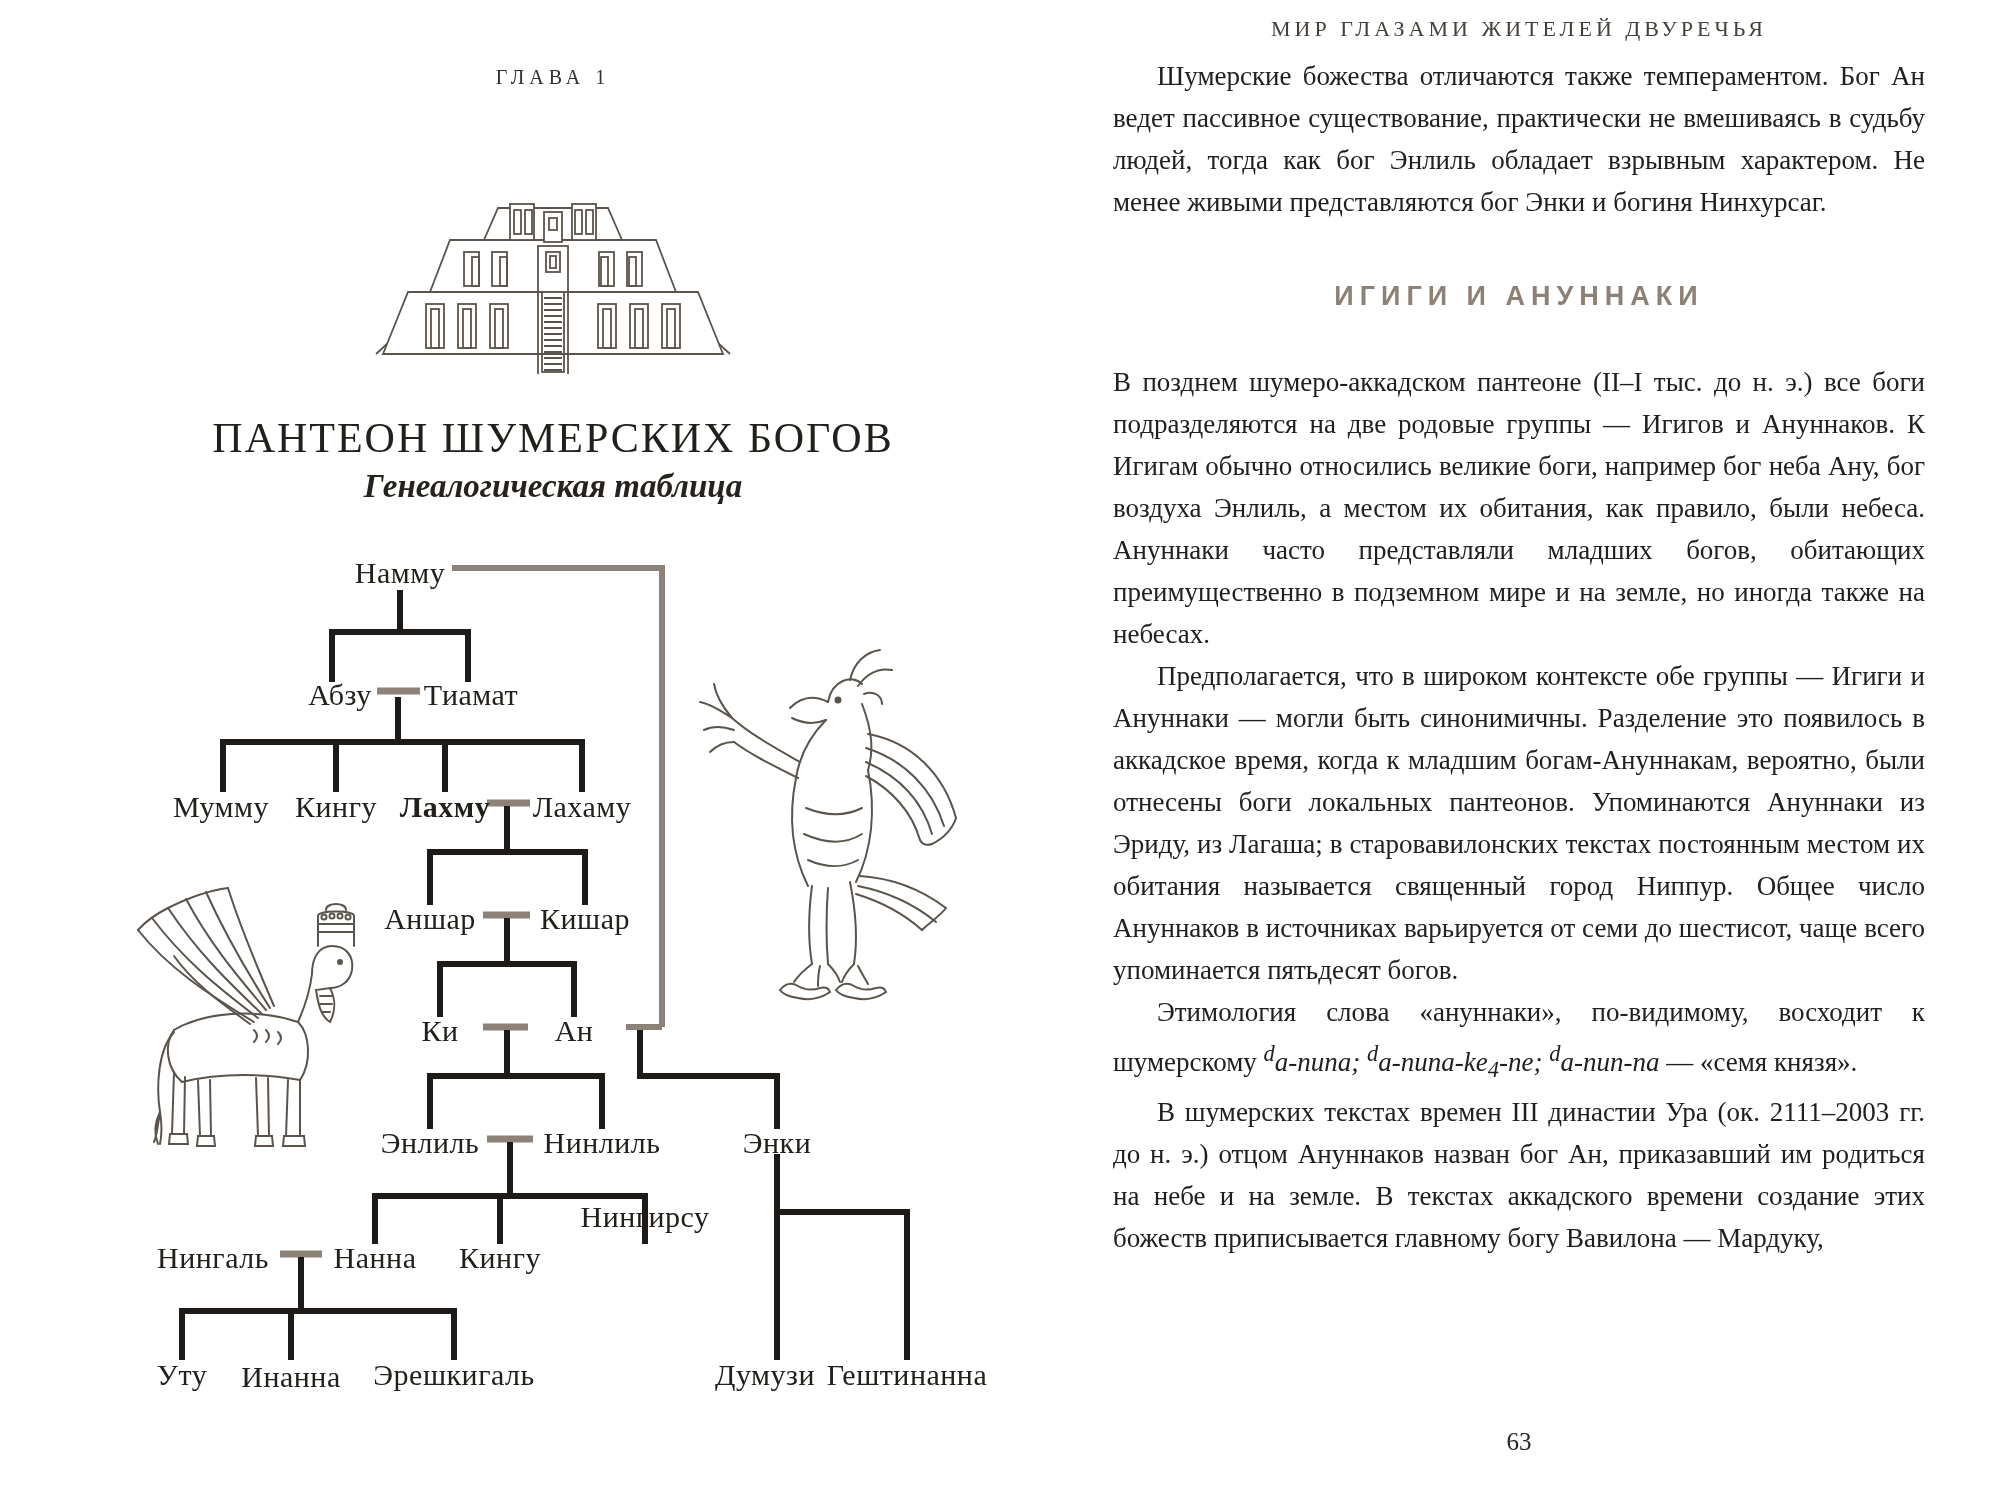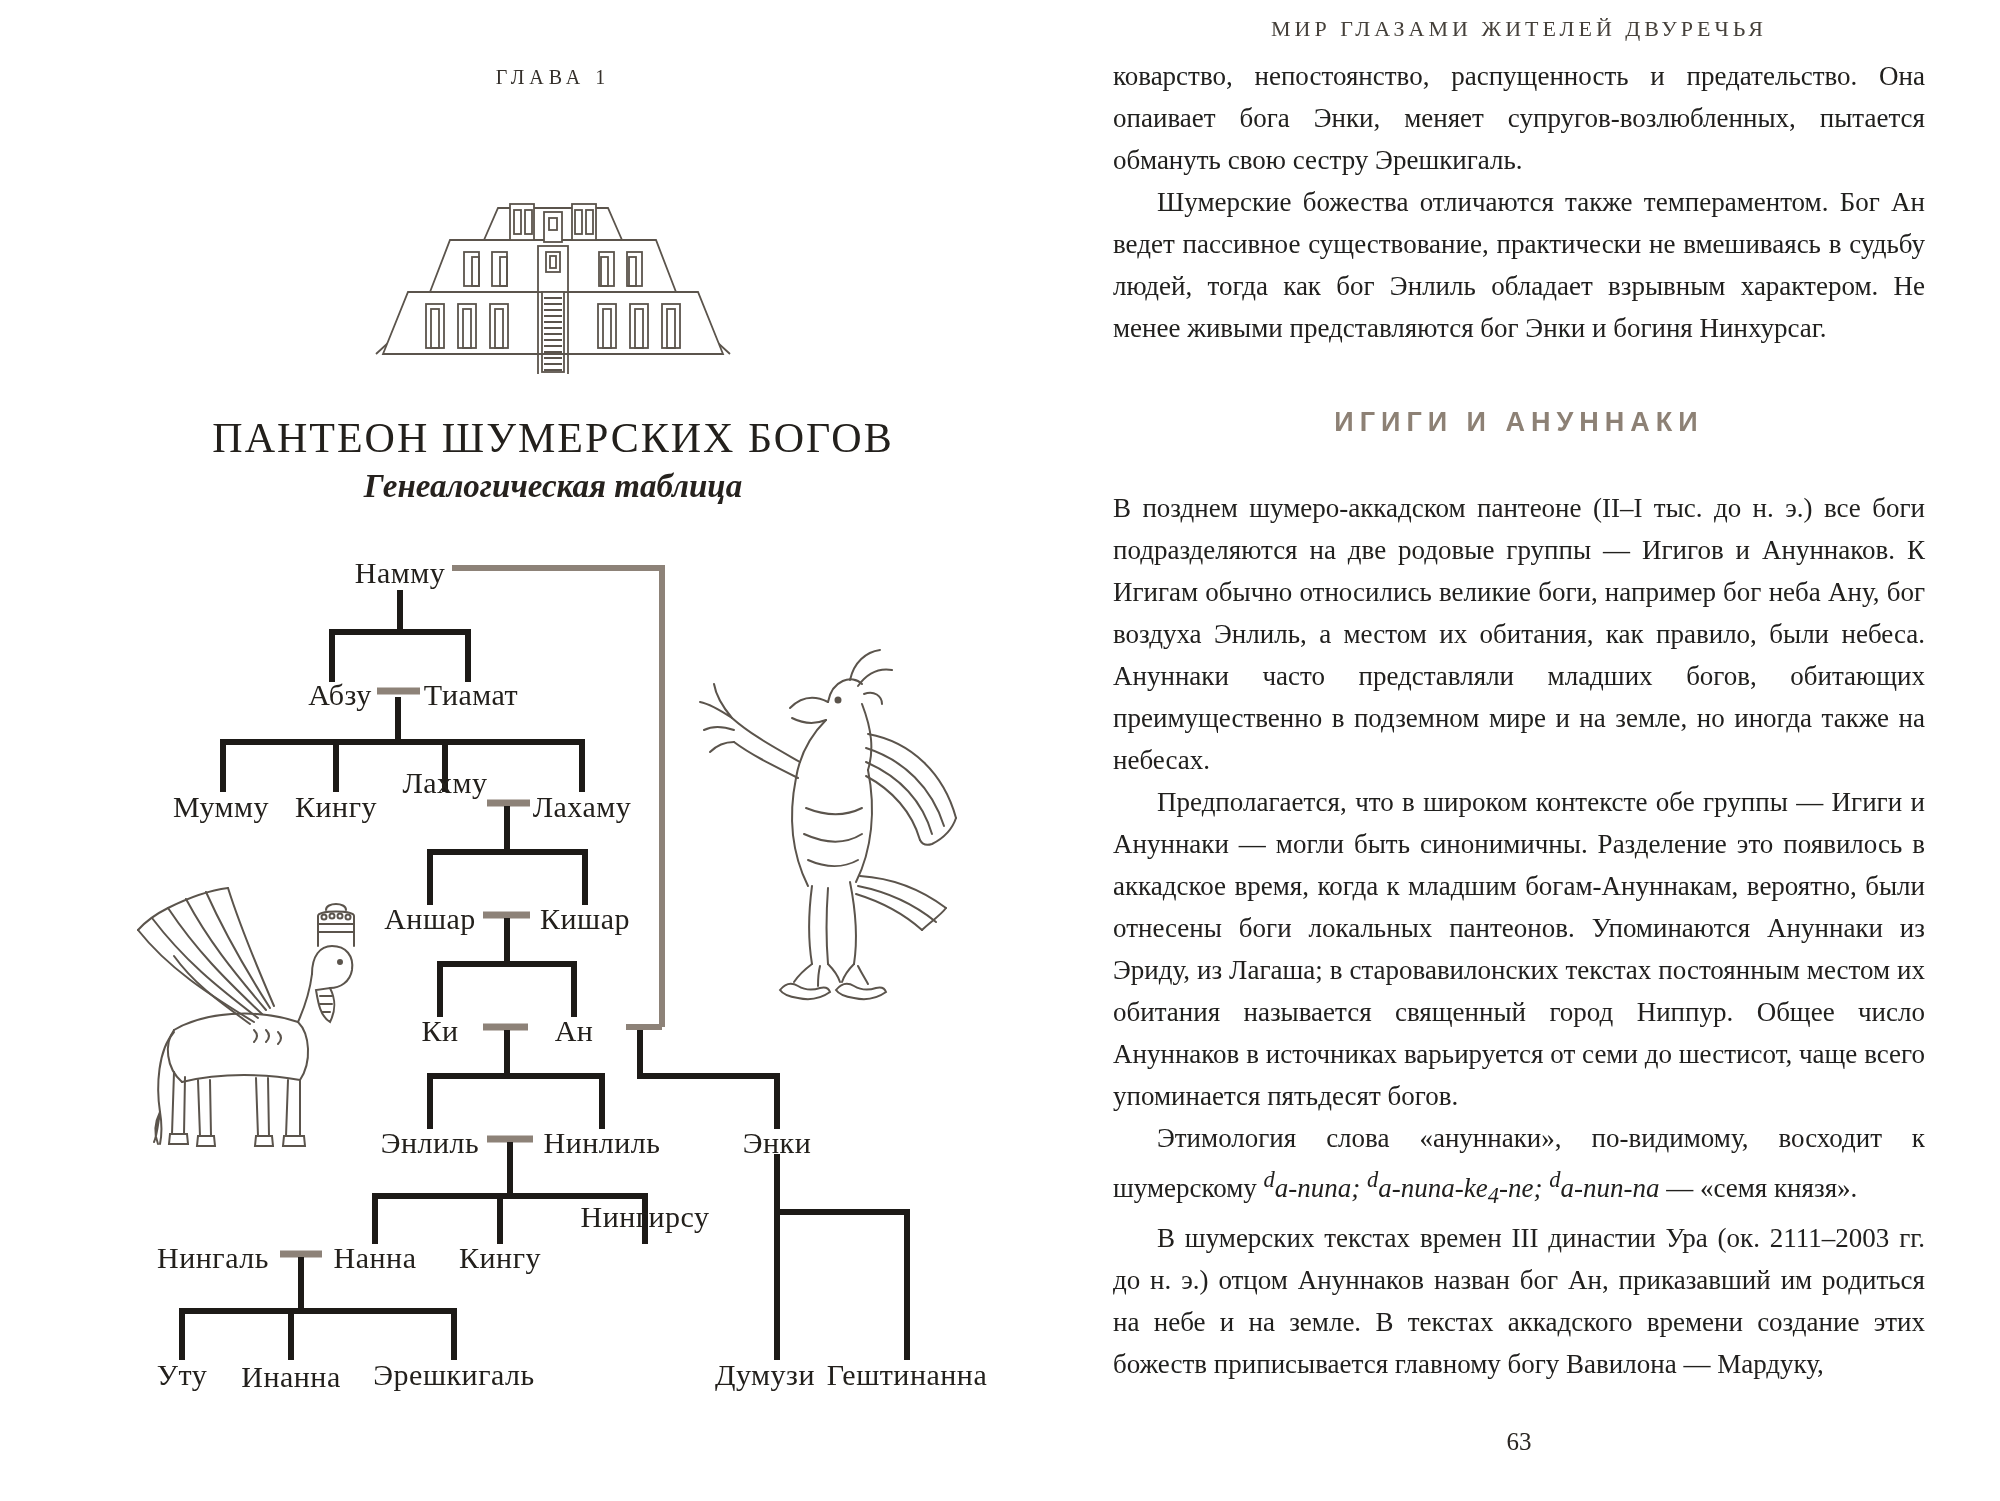--- a/index.html
+++ b/index.html
@@ -141,21 +141,21 @@
     <path d="M777,1154 V1360 M777,1212 H907 V1360"></path>
   </g>
 </svg>
 
 <div>
   <div class="tree-node" style="left:400px;top:556px;">Намму</div>
   <div class="tree-node" style="left:340px;top:678px;">Абзу</div>
   <div class="tree-node" style="left:471px;top:678px;">Тиамат</div>
   <div class="tree-node" style="left:221px;top:790px;">Мумму</div>
   <div class="tree-node" style="left:336px;top:790px;">Кингу</div>
-  <div class="tree-node" style="left:445px;top:766px;">Лахму</div>
+  <div class="tree-node" style="left:445px;top:790px;font-weight:bold;">Лахму</div>
   <div class="tree-node" style="left:582px;top:790px;">Лахаму</div>
   <div class="tree-node" style="left:430px;top:902px;">Аншар</div>
   <div class="tree-node" style="left:585px;top:902px;">Кишар</div>
   <div class="tree-node" style="left:440px;top:1014px;">Ки</div>
   <div class="tree-node" style="left:574px;top:1014px;">Ан</div>
   <div class="tree-node" style="left:430px;top:1126px;">Энлиль</div>
   <div class="tree-node" style="left:602px;top:1126px;">Нинлиль</div>
   <div class="tree-node" style="left:777px;top:1126px;">Энки</div>
   <div class="tree-node" style="left:213px;top:1241px;">Нингаль</div>
   <div class="tree-node" style="left:375px;top:1241px;">Нанна</div>
@@ -250,21 +250,20 @@
     <path d="M152,326 C144,332 138,338 134,344 M160,328 C158,336 158,342 158,348 M168,326 C174,332 178,338 180,344"></path>
     <path d="M194,326 C188,332 184,338 182,344 M198,328 C202,336 206,342 208,346"></path>
     <path d="M120,352 q8,-10 18,-4 q10,6 22,2 q8,-2 10,4 q-14,10 -32,6 q-14,-2 -18,-8 Z"></path>
     <path d="M176,352 q8,-10 18,-4 q10,6 22,2 q8,-2 10,4 q-14,10 -32,6 q-14,-2 -18,-8 Z"></path>
   </svg>
 </div>
 
 <div class="abs running-header">МИР ГЛАЗАМИ ЖИТЕЛЕЙ ДВУРЕЧЬЯ</div>
 
 <div class="abs text-column">
-  <p><span>коварство, непостоянство, распущенность и предательство. Она опаивает бога Энки, меняет супругов-возлюбленных, пытается обмануть свою сестру Эрешкигаль.</span></p>
   <p class="indent"><span>Шумерские божества отличаются также темпераментом. Бог Ан ведет пассивное существование, практически не вмешиваясь в судьбу людей, тогда как бог Энлиль обладает взрывным характером. Не менее живыми представляются бог Энки и богиня Нинхурсаг.</span></p>
   <h2 class="section-heading">ИГИГИ И АНУННАКИ</h2>
   <p><span>В позднем шумеро-аккадском пантеоне (II–I тыс. до н. э.) все боги подразделяются на две родовые группы — Игигов и Ануннаков. К Игигам обычно относились великие боги, например бог неба Ану, бог воздуха Энлиль, а местом их обитания, как правило, были небеса. Ануннаки часто представляли младших богов, обитающих преимущественно в подземном мире и на земле, но иногда также на небесах.</span></p>
   <p class="indent"><span>Предполагается, что в широком контексте обе группы — Игиги и Ануннаки — могли быть синонимичны. Разделение это появилось в аккадское время, когда к младшим богам-Ануннакам, вероятно, были отнесены боги локальных пантеонов. Упоминаются Ануннаки из Эриду, из Лагаша; в старовавилонских текстах постоянным местом их обитания называется священный город Ниппур. Общее число Ануннаков в источниках варьируется от семи до шестисот, чаще всего упоминается пятьдесят богов.</span></p>
   <p class="indent"><span>Этимология слова «ануннаки», по-видимому, восходит к шумерскому </span><sup class="translit">d</sup><span class="translit">a-nuna; </span><sup class="translit">d</sup><span class="translit">a-nuna-ke</span><sub class="translit">4</sub><span class="translit">-ne; </span><sup class="translit">d</sup><span class="translit">a-nun-na</span><span> — «семя князя».</span></p>
   <p class="indent"><span>В шумерских текстах времен III династии Ура (ок. 2111–2003 гг. до н. э.) отцом Ануннаков назван бог Ан, приказавший им родиться на небе и на земле. В текстах аккадского времени создание этих божеств приписывается главному богу Вавилона — Мардуку,</span></p>
 </div>
 
 <div class="abs page-number">63</div>
 

